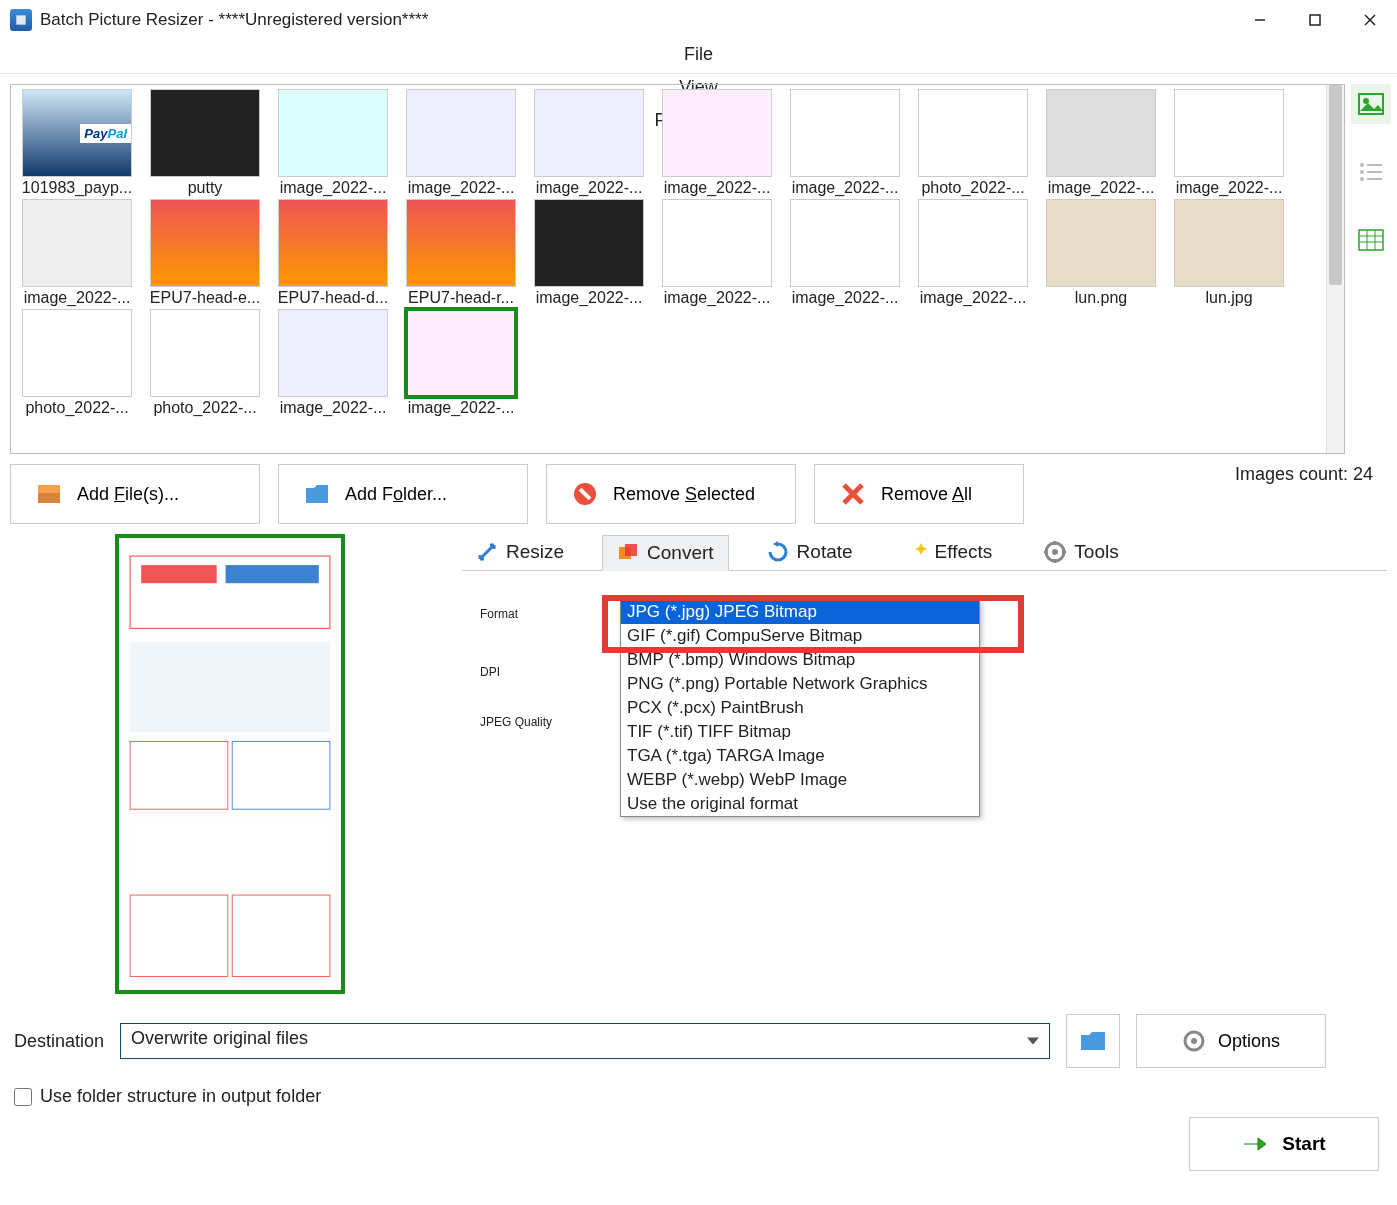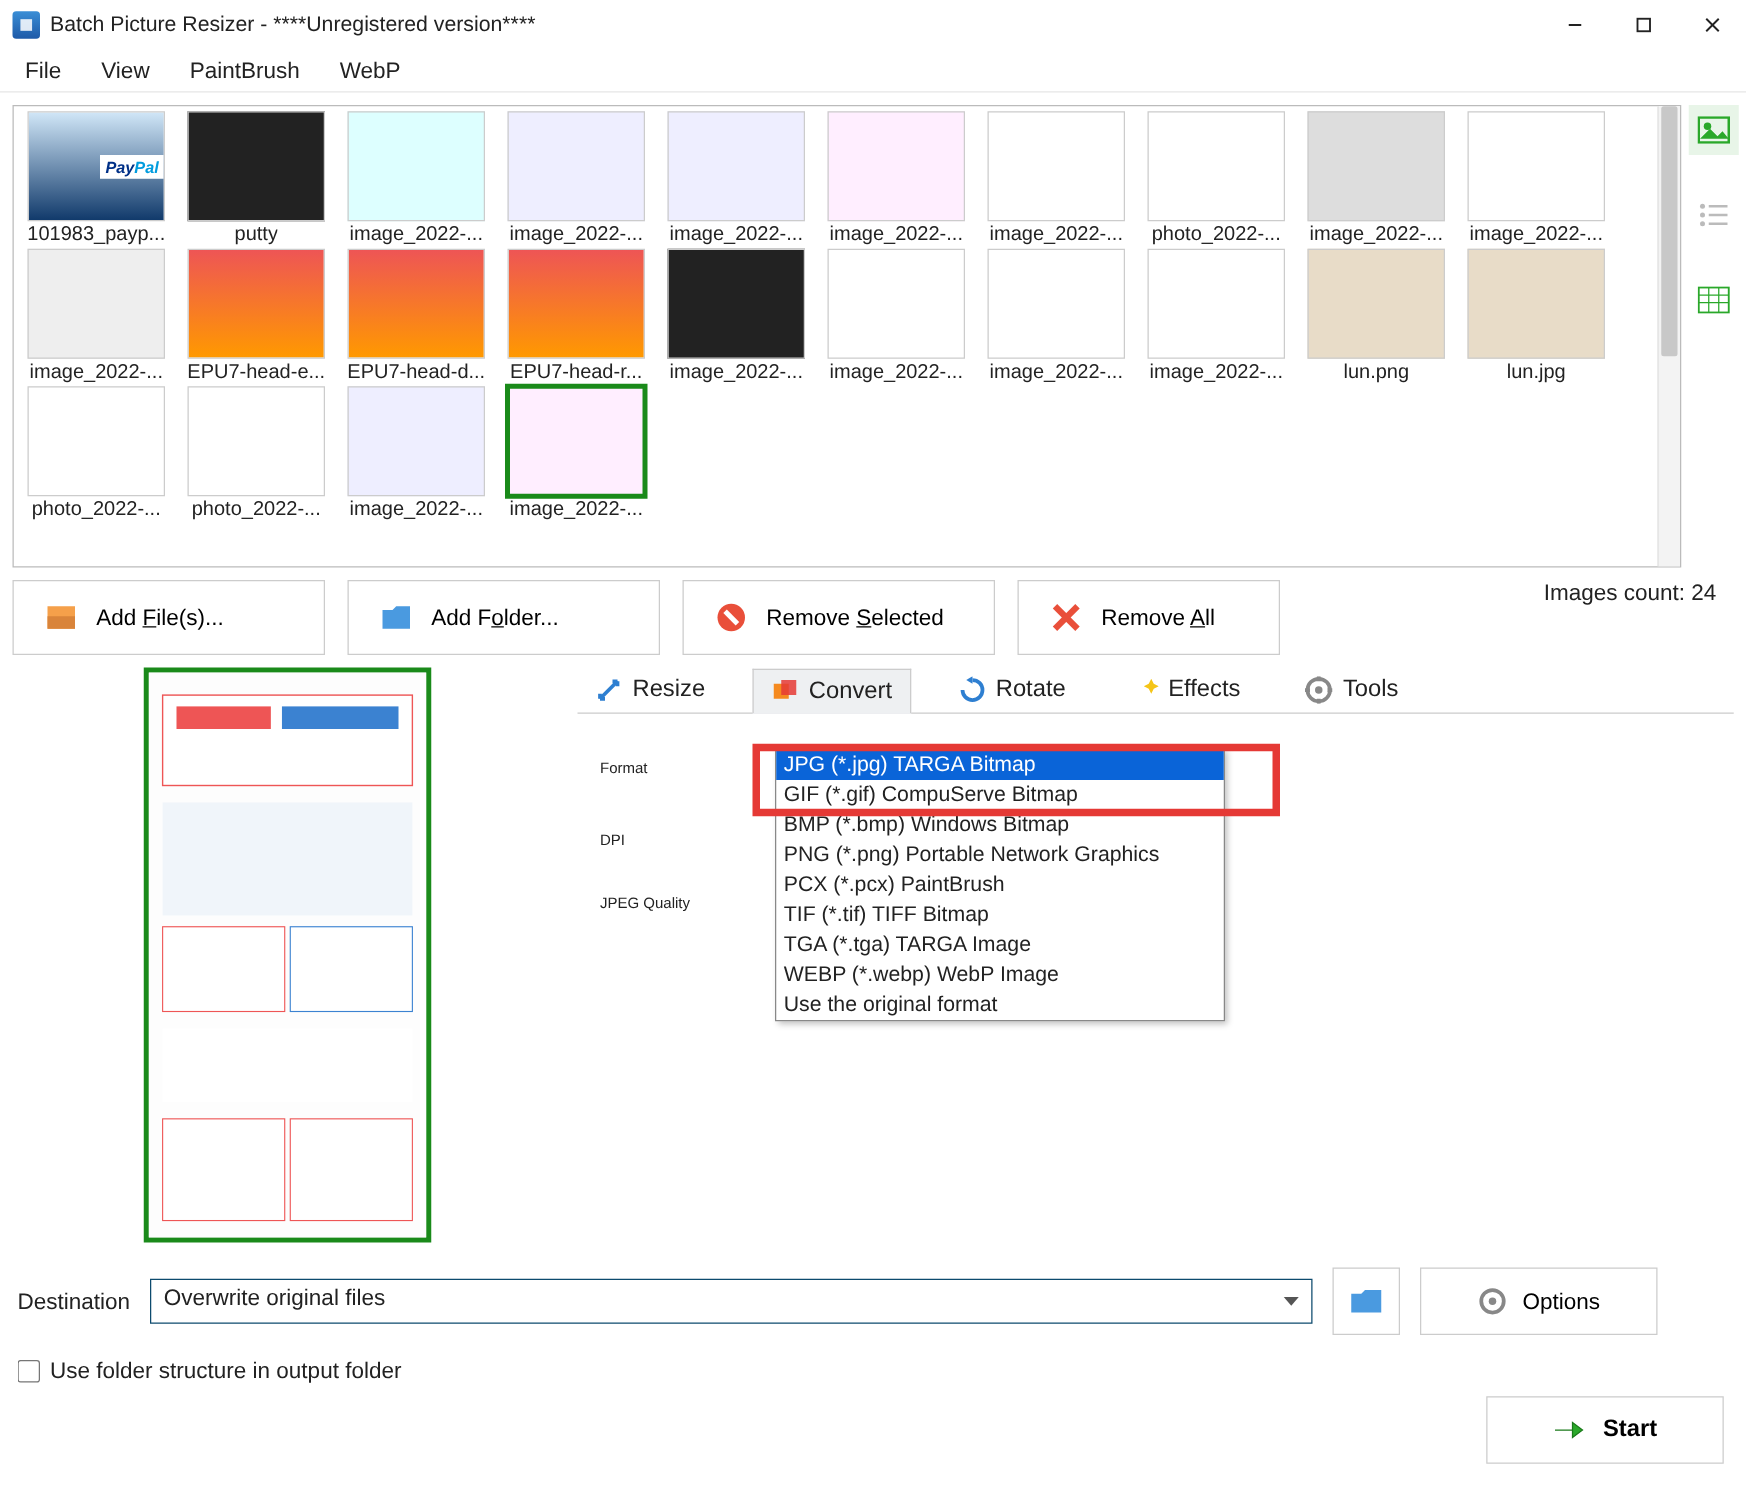--- a/index.html
+++ b/index.html
@@ -4,21 +4,21 @@
 <style>
 * { box-sizing: border-box; margin: 0; padding: 0; font-family: "Segoe UI", Tahoma, sans-serif; }
 body { background: #fff; width: 1397px; height: 1205px; overflow: hidden; font-size: 17px; color: #222; }
 
 .titlebar { height: 40px; display: flex; align-items: center; padding: 0 0 0 10px; background: #fff; }
 .titlebar .app-icon { width: 22px; height: 22px; margin-right: 8px; background: linear-gradient(#3a8ed6,#1e5aa8); border-radius: 3px; display:flex; align-items:center; justify-content:center;}
 .titlebar .title { flex: 1; font-size: 17px; }
 .winbtn { width: 55px; height: 40px; display: flex; align-items:center; justify-content:center; }
 .winbtn svg { width: 14px; height: 14px; }
 
-.menubar { height: 34px; display: flex; align-items: center; padding: 0 6px; gap: 4px; border-bottom:1px solid #e6e6e6; }
+.menubar { height: 34px; display: flex; align-items: center; padding: 0 6px; gap: 4px; border-bottom:1px solid #e6e6e6;flex-direction:column; }
 .menubar .menu-item { padding: 4px 14px; font-size: 18px; }
 
 .content { display: flex; }
 .thumbs-area { flex: 1; padding: 10px 0 0 10px; }
 .thumbs-wrapper { border: 1px solid #bbb; display:flex; }
 .thumbs { flex:1; display: flex; flex-wrap: wrap; align-content: flex-start; gap: 2px 4px; padding: 4px; height: 368px; overflow:hidden; }
 .thumb { width: 124px; display:flex; flex-direction:column; align-items:center; }
 .thumb .img { width: 110px; height: 88px; background: #e8e8e8; border: 1px solid #ccc; display:flex; align-items:center; justify-content:center; font-size:10px; color:#777; overflow:hidden; }
 .thumb .lbl { font-size: 16px; color: #222; white-space:nowrap; overflow:hidden; text-overflow:ellipsis; max-width:118px; margin-top:2px; }
 .thumb.selected .img { outline: 4px solid #1a8a1a; outline-offset: -2px; }
@@ -350,21 +350,21 @@
         </div>
       </div>
       <div class="form-row">
         <label>DPI</label>
       </div>
       <div class="form-row">
         <label>JPEG Quality</label>
       </div>
 
       <div class="dropdown" id="format-dropdown">
-          <div class="opt sel">JPG (*.jpg) TARGA Bitmap</div>
+          <div class="opt sel">JPG (*.jpg) JPEG Bitmap</div>
           <div class="opt">GIF (*.gif) CompuServe Bitmap</div>
           <div class="opt">BMP (*.bmp) Windows Bitmap</div>
           <div class="opt">PNG (*.png) Portable Network Graphics</div>
           <div class="opt">PCX (*.pcx) PaintBrush</div>
           <div class="opt">TIF (*.tif) TIFF Bitmap</div>
           <div class="opt">TGA (*.tga) TARGA Image</div>
           <div class="opt">WEBP (*.webp) WebP Image</div>
           <div class="opt">Use the original format</div>
         </div>
       <div class="highlight-box"></div>

